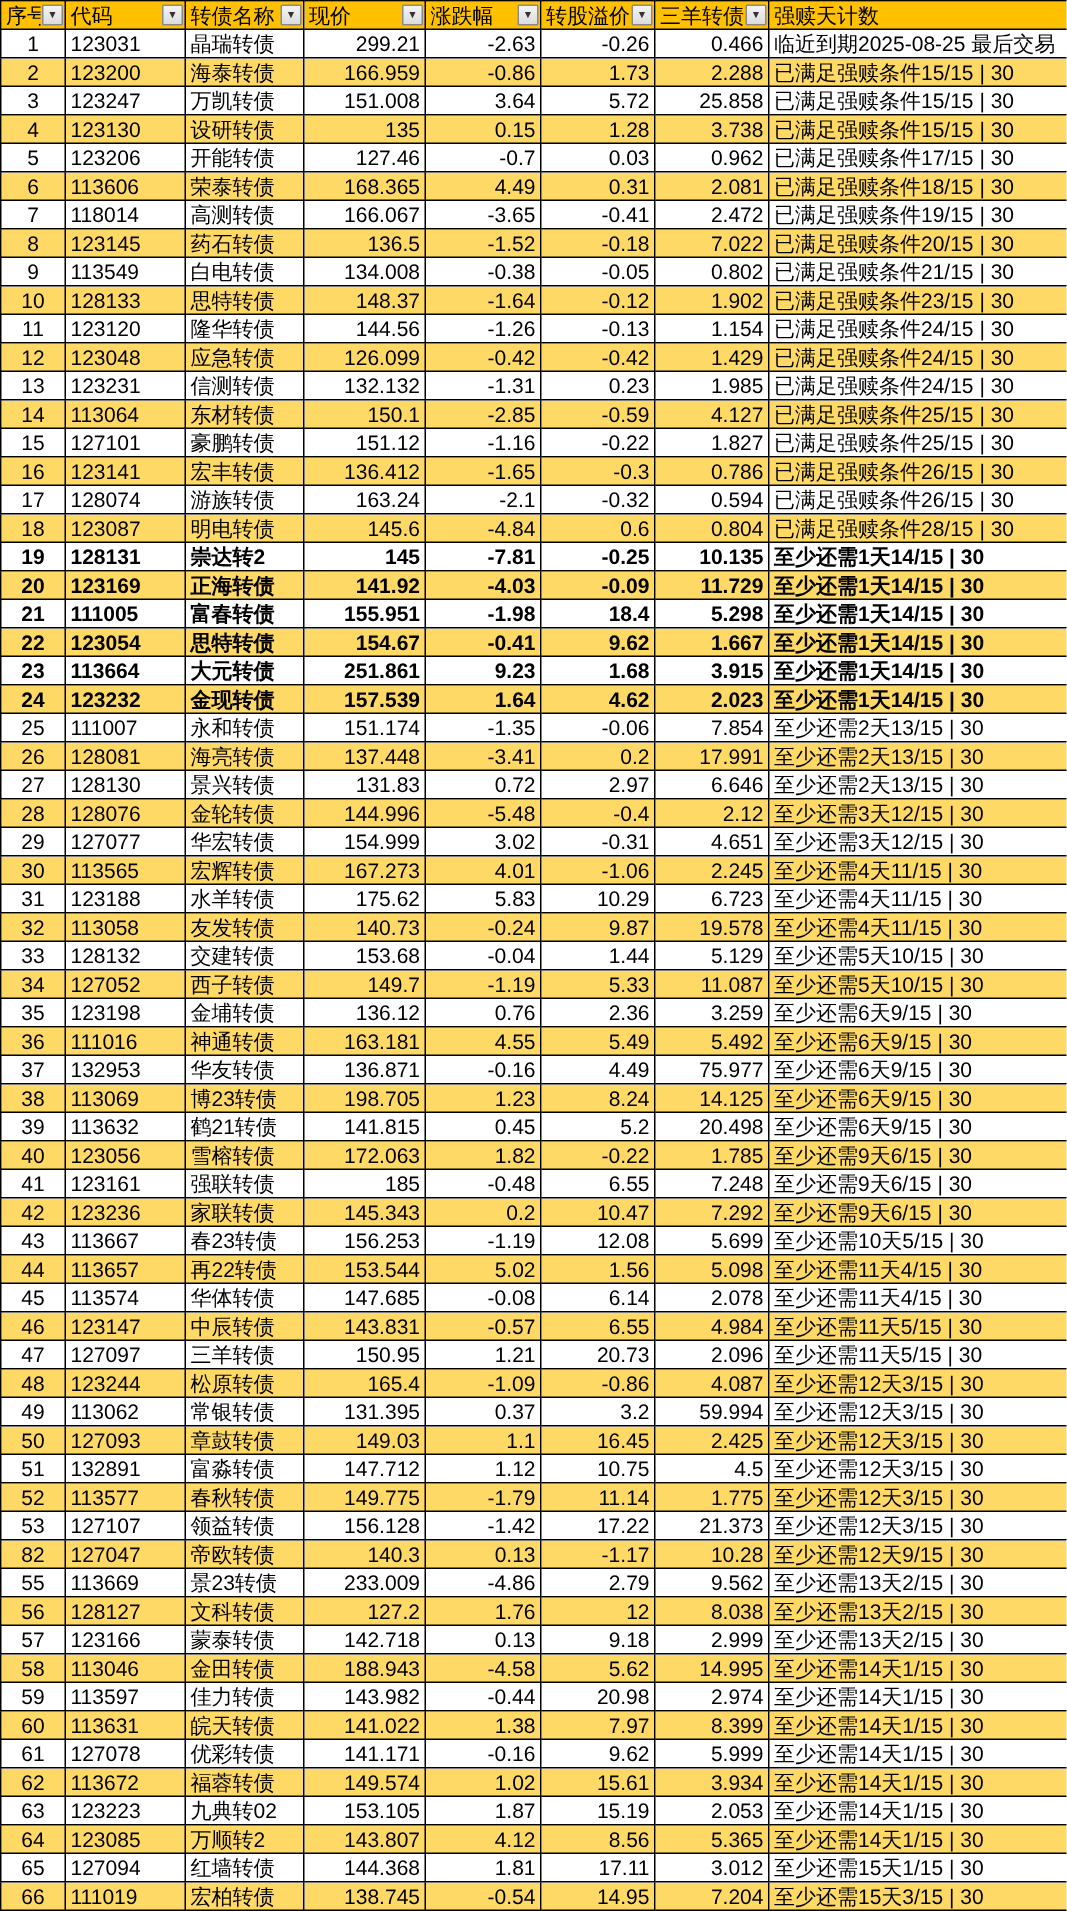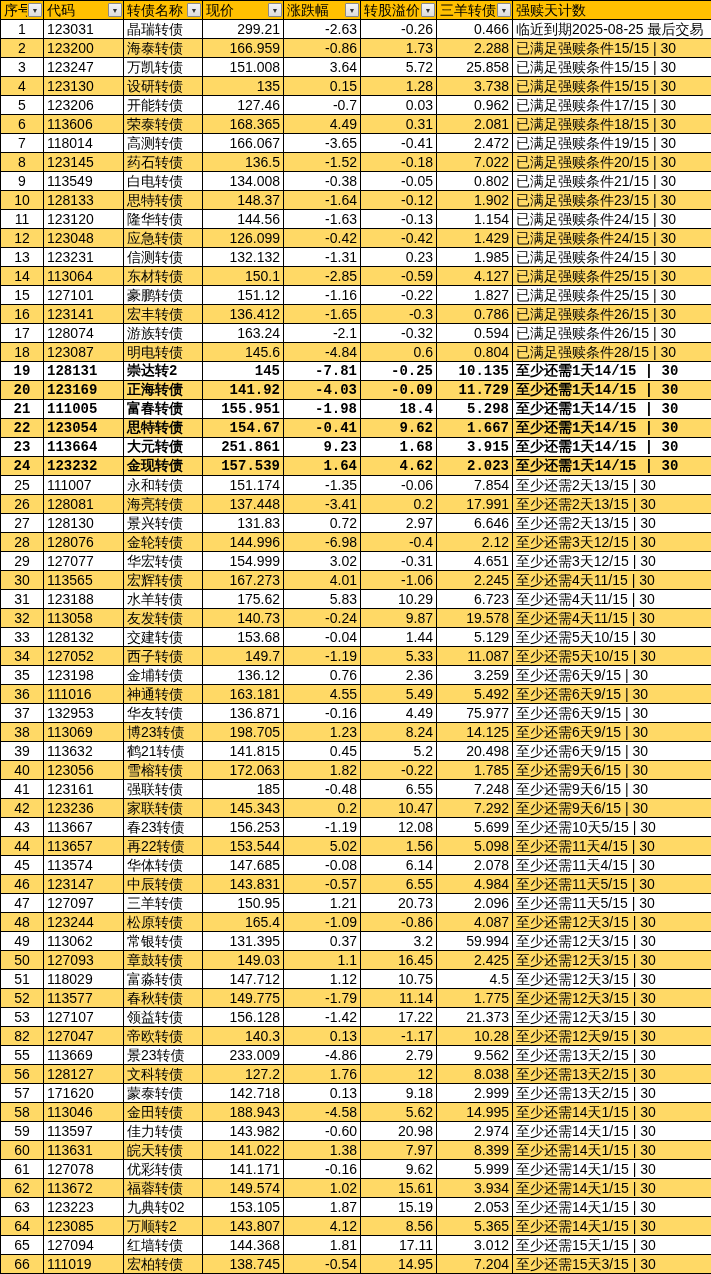--- a/index.html
+++ b/index.html
@@ -2,21 +2,21 @@
 <html><head>
 <meta charset="utf-8">
 <style>
   html,body{margin:0;padding:0;background:#fff;}
   body{width:711px;height:1274px;overflow:hidden;font-family:"Liberation Sans","DejaVu Sans",sans-serif;}
   table{border-collapse:collapse;table-layout:fixed;width:711px;}
   th,td{border:1px solid #000;height:18px;padding:0 3px;font-size:14px;line-height:17px;
         white-space:nowrap;overflow:hidden;color:#000;font-weight:normal;}
   thead th{background:#FFC000;padding:0 1px 0 3px;}
   tr.stripe td{background:#FFD966;}
-  tr.bold td{font-weight:bold;font-family:Liberation Mono, monospace;}
+  tr.bold td{font-weight:bold;}
   .a-left{text-align:left;}
   .a-right{text-align:right;}
   .a-center{text-align:center;}
   .hwrap{display:flex;align-items:center;justify-content:space-between;height:100%;}
   .hlabel{overflow:hidden;white-space:nowrap;flex:0 1 auto;text-align:right;}
   .fbtn{flex:none;width:14px;height:14px;margin-left:1px;background:linear-gradient(#f4f4f4,#dcdcdc);
         border:1px solid #8a8a8a;box-sizing:border-box;display:flex;align-items:center;justify-content:center;
         font-size:7px;color:#333;border-radius:1px;}
 </style>
 </head>
@@ -187,21 +187,21 @@
         <td class="a-right">-1.64</td>
         <td class="a-right">-0.12</td>
         <td class="a-right">1.902</td>
         <td class="a-left">已满足强赎条件23/15 | 30</td>
       </tr>
       <tr>
         <td class="a-center">11</td>
         <td class="a-left">123120</td>
         <td class="a-left">隆华转债</td>
         <td class="a-right">144.56</td>
-        <td class="a-right">-1.63</td>
+        <td class="a-right">-1.26</td>
         <td class="a-right">-0.13</td>
         <td class="a-right">1.154</td>
         <td class="a-left">已满足强赎条件24/15 | 30</td>
       </tr>
       <tr class="stripe">
         <td class="a-center">12</td>
         <td class="a-left">123048</td>
         <td class="a-left">应急转债</td>
         <td class="a-right">126.099</td>
         <td class="a-right">-0.42</td>
@@ -357,21 +357,21 @@
         <td class="a-right">0.72</td>
         <td class="a-right">2.97</td>
         <td class="a-right">6.646</td>
         <td class="a-left">至少还需2天13/15 | 30</td>
       </tr>
       <tr class="stripe">
         <td class="a-center">28</td>
         <td class="a-left">128076</td>
         <td class="a-left">金轮转债</td>
         <td class="a-right">144.996</td>
-        <td class="a-right">-6.98</td>
+        <td class="a-right">-5.48</td>
         <td class="a-right">-0.4</td>
         <td class="a-right">2.12</td>
         <td class="a-left">至少还需3天12/15 | 30</td>
       </tr>
       <tr>
         <td class="a-center">29</td>
         <td class="a-left">127077</td>
         <td class="a-left">华宏转债</td>
         <td class="a-right">154.999</td>
         <td class="a-right">3.02</td>
@@ -584,21 +584,21 @@
         <td class="a-left">127093</td>
         <td class="a-left">章鼓转债</td>
         <td class="a-right">149.03</td>
         <td class="a-right">1.1</td>
         <td class="a-right">16.45</td>
         <td class="a-right">2.425</td>
         <td class="a-left">至少还需12天3/15 | 30</td>
       </tr>
       <tr>
         <td class="a-center">51</td>
-        <td class="a-left">118029</td>
+        <td class="a-left">132891</td>
         <td class="a-left">富淼转债</td>
         <td class="a-right">147.712</td>
         <td class="a-right">1.12</td>
         <td class="a-right">10.75</td>
         <td class="a-right">4.5</td>
         <td class="a-left">至少还需12天3/15 | 30</td>
       </tr>
       <tr class="stripe">
         <td class="a-center">52</td>
         <td class="a-left">113577</td>
@@ -644,21 +644,21 @@
         <td class="a-left">128127</td>
         <td class="a-left">文科转债</td>
         <td class="a-right">127.2</td>
         <td class="a-right">1.76</td>
         <td class="a-right">12</td>
         <td class="a-right">8.038</td>
         <td class="a-left">至少还需13天2/15 | 30</td>
       </tr>
       <tr>
         <td class="a-center">57</td>
-        <td class="a-left">171620</td>
+        <td class="a-left">123166</td>
         <td class="a-left">蒙泰转债</td>
         <td class="a-right">142.718</td>
         <td class="a-right">0.13</td>
         <td class="a-right">9.18</td>
         <td class="a-right">2.999</td>
         <td class="a-left">至少还需13天2/15 | 30</td>
       </tr>
       <tr class="stripe">
         <td class="a-center">58</td>
         <td class="a-left">113046</td>
@@ -667,21 +667,21 @@
         <td class="a-right">-4.58</td>
         <td class="a-right">5.62</td>
         <td class="a-right">14.995</td>
         <td class="a-left">至少还需14天1/15 | 30</td>
       </tr>
       <tr>
         <td class="a-center">59</td>
         <td class="a-left">113597</td>
         <td class="a-left">佳力转债</td>
         <td class="a-right">143.982</td>
-        <td class="a-right">-0.60</td>
+        <td class="a-right">-0.44</td>
         <td class="a-right">20.98</td>
         <td class="a-right">2.974</td>
         <td class="a-left">至少还需14天1/15 | 30</td>
       </tr>
       <tr class="stripe">
         <td class="a-center">60</td>
         <td class="a-left">113631</td>
         <td class="a-left">皖天转债</td>
         <td class="a-right">141.022</td>
         <td class="a-right">1.38</td>

